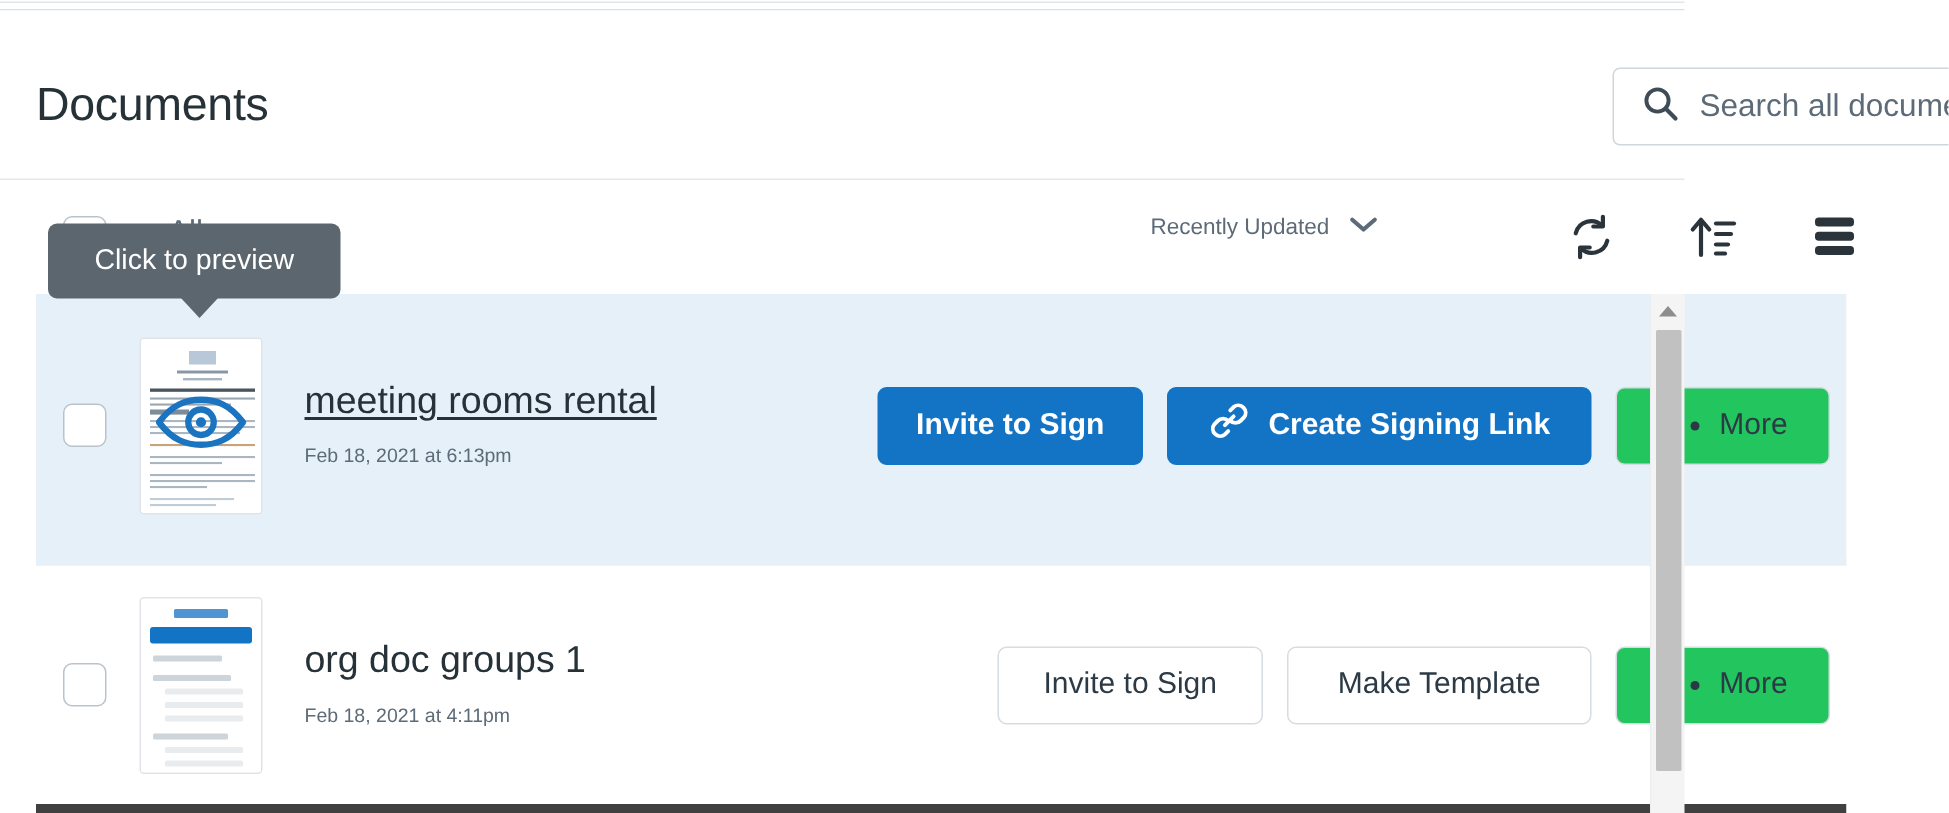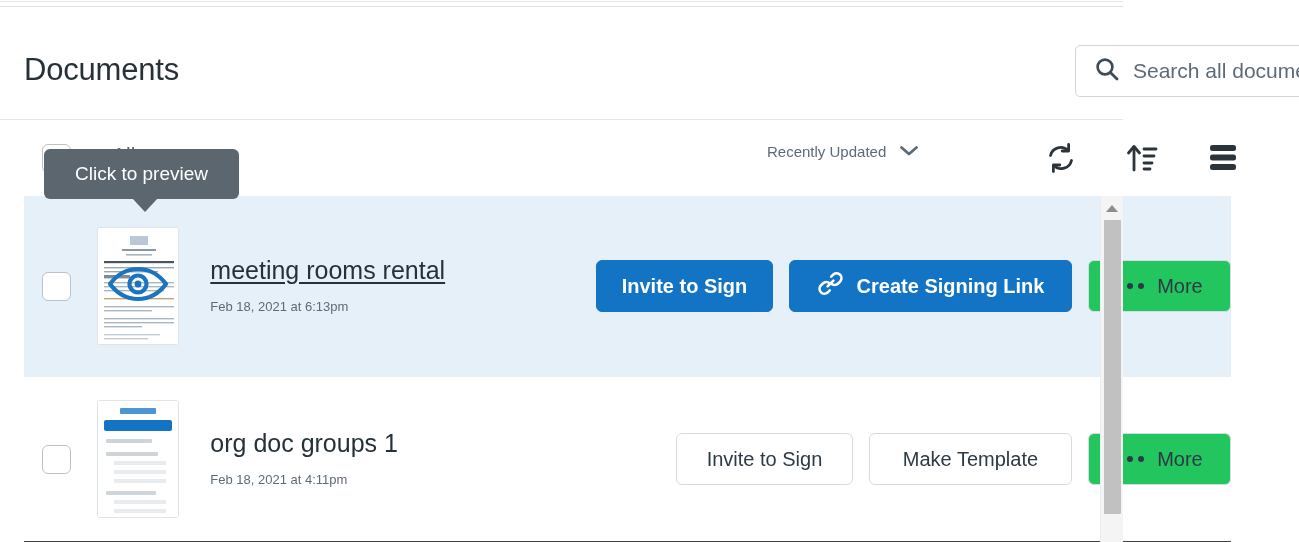--- a/index.html
+++ b/index.html
@@ -119,21 +119,21 @@
     top: 142px; left: 1045px;
     display: flex;
     align-items: center;
     gap: 49px;
   }
   .tool-icon { display: block; cursor: pointer; }
 
   
   .tooltip {
     position: absolute;
-    left: 44px; top: 149px;
+    left: 32px; top: 149px;
     width: 195px;
     height: 50px;
     background: #5b666f;
     border-radius: 6px;
     color: #fff;
     font-size: 19px;
     display: flex;
     align-items: center;
     justify-content: center;
     z-index: 40;
@@ -156,22 +156,21 @@
     width: 1207px;
     height: 346px;
     overflow: hidden;
   }
 
   .doc-row {
     position: relative;
     width: 1207px;
     display: flex;
     align-items: center;
-    border-bottom: 1px solid #404040;
-    justify-content: space-between;
+    border-bottom: 6px solid #404040;
   }
   .doc-row.selected { background: #e6f0f9; border-bottom-color: #e6f0f9; }
   .doc-row.r1 { height: 181px; }
   .doc-row.r2 { height: 165px; }
 
   .row-checkbox {
     flex: 0 0 auto;
     margin-left: 18px;
     width: 29px; height: 29px;
     border: 1px solid #b9c3cc;

